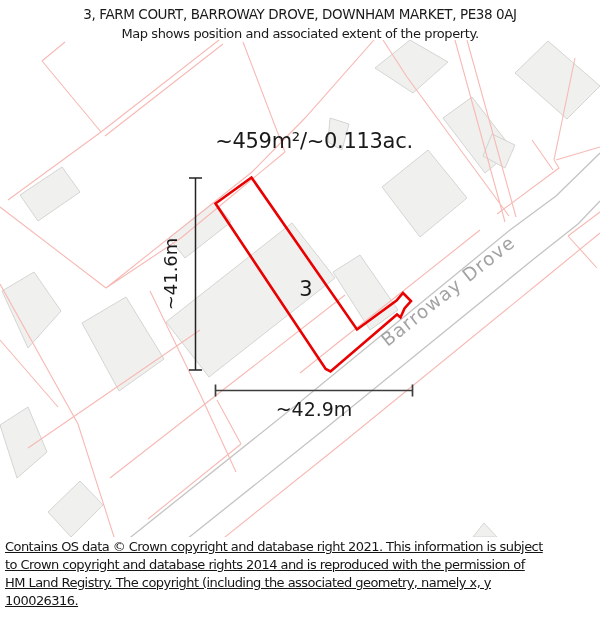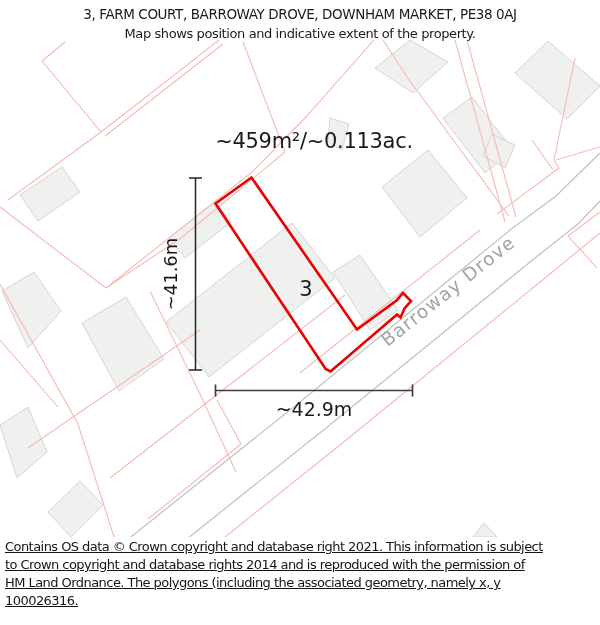--- a/index.html
+++ b/index.html
@@ -16,21 +16,21 @@
   .footer .fline{font-size:13px;line-height:18px;letter-spacing:-0.55px;white-space:nowrap;color:#151515;text-decoration:underline;}
   text{font-family:"DejaVu Sans","Liberation Sans",sans-serif;}
 </style>
 </head>
 <body>
 
 <div class="page">
 
   <div class="header">
     <div class="title">3, FARM COURT, BARROWAY DROVE, DOWNHAM MARKET, PE38 0AJ</div>
-    <div class="subtitle">Map shows position and indicative extent of the property.</div>
+    <div class="subtitle">Map shows position and associated extent of the property.</div>
   </div>
 
   <svg class="map" width="600" height="625" viewBox="0 0 600 625">
     <defs>
       <clipPath id="mapclip">
           <rect x="0" y="40" width="600" height="497"></rect>
         </clipPath>
     </defs>
 
     <g clip-path="url(#mapclip)">
@@ -93,17 +93,17 @@
       <text x="314" y="148" text-anchor="middle" font-size="21" letter-spacing="-0.3" fill="#1a1a1a">~459m²/~0.113ac.</text>
       <text x="306" y="296" text-anchor="middle" font-size="21" fill="#1a1a1a">3</text>
       <text x="177" y="274" transform="rotate(-90 177 274)" text-anchor="middle" font-size="18" fill="#1a1a1a">~41.6m</text>
       <text x="314" y="416" text-anchor="middle" font-size="19" fill="#1a1a1a">~42.9m</text>
     </g>
   </svg>
 
   <div class="footer">
     <div class="fline">Contains OS data © Crown copyright and database right 2021. This information is subject</div>
     <div class="fline">to Crown copyright and database rights 2014 and is reproduced with the permission of</div>
-    <div class="fline">HM Land Ordnance. The polygons (including the associated geometry, namely x, y</div>
+    <div class="fline">HM Land Registry. The copyright (including the associated geometry, namely x, y</div>
     <div class="fline">100026316.</div>
   </div>
 
 </div>
 
 </body></html>

